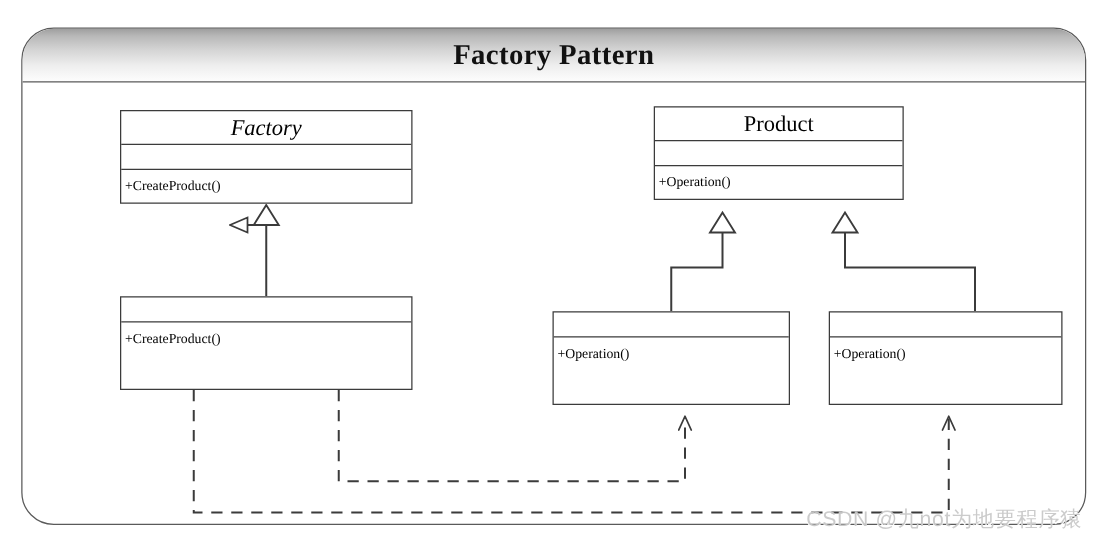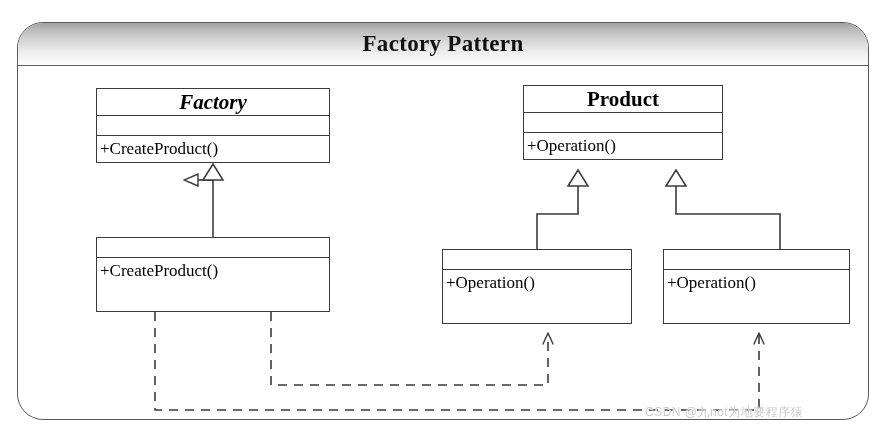--- a/index.html
+++ b/index.html
@@ -62,41 +62,41 @@
     position: absolute;
     box-sizing: border-box;
     border: 1.5px solid #3b3b3b;
     background: #ffffff;
     z-index: 5;
   }
   .uml-name {
     height: 27px;
     line-height: 27px;
     text-align: center;
-    font-weight: bold;
-    font-size: 21px;
+    font-weight: normal;
+    font-size: 18px;
     color: #000000;
     border-bottom: 1.5px solid #3b3b3b;
     box-sizing: border-box;
     white-space: nowrap;
     overflow: hidden;
   }
   .uml-name.abstract {
     font-style: italic;
   }
   .uml-attrs {
     height: 20px;
     border-bottom: 1.5px solid #3b3b3b;
     box-sizing: border-box;
   }
   .uml-ops {
     height: 26px;
     line-height: 26px;
     padding-left: 3px;
-    font-size: 17px;
+    font-size: 11px;
     color: #000000;
     box-sizing: border-box;
     white-space: nowrap;
     overflow: hidden;
   }
 
   
   #cls-factory          { left: 96px;  top: 88px;  width: 234px; height: 75px; }
   #cls-product          { left: 523px; top: 85px;  width: 200px; height: 75px; }
   #cls-concrete-factory { left: 96px;  top: 237px; width: 234px; height: 75px; }
@@ -111,21 +111,21 @@
     height: 435px;
     pointer-events: none;
     z-index: 2;
   }
 
   
   .watermark {
     position: absolute;
     left: 645px;
     top: 404px;
-    font-size: 12px;
+    font-size: 17px;
     color: #c9c9c9;
     font-family: "Liberation Sans", "DejaVu Sans", sans-serif;
     letter-spacing: 0.5px;
     white-space: nowrap;
     z-index: 9;
     opacity: 0.95;
     text-shadow: 0 1px 0 #ffffff;
   }
 </style>
 </head>

